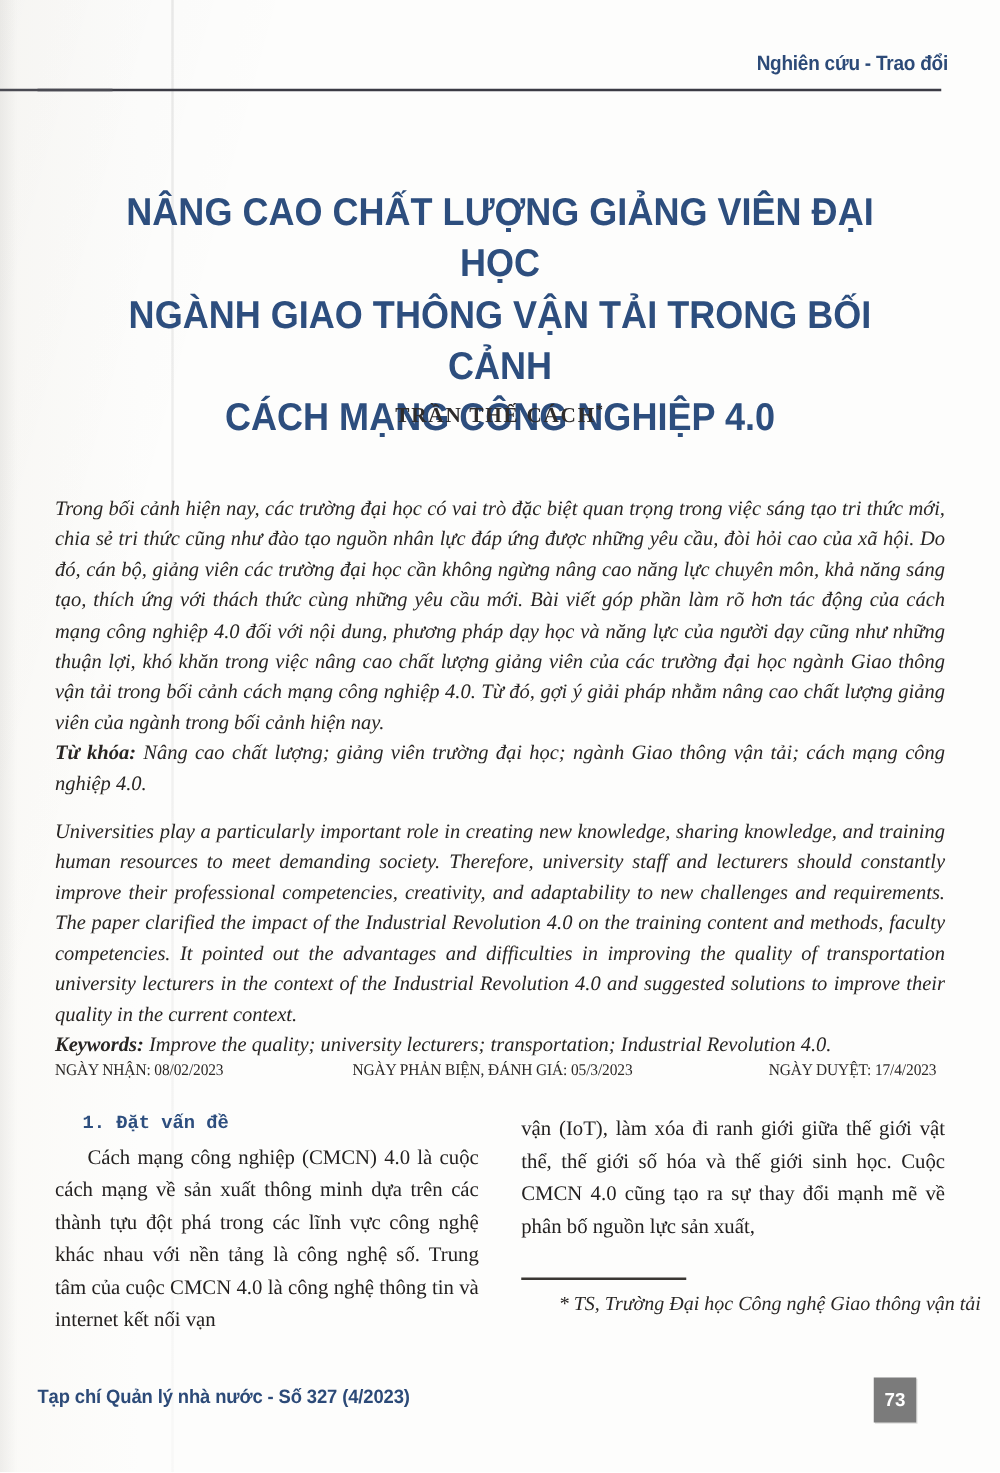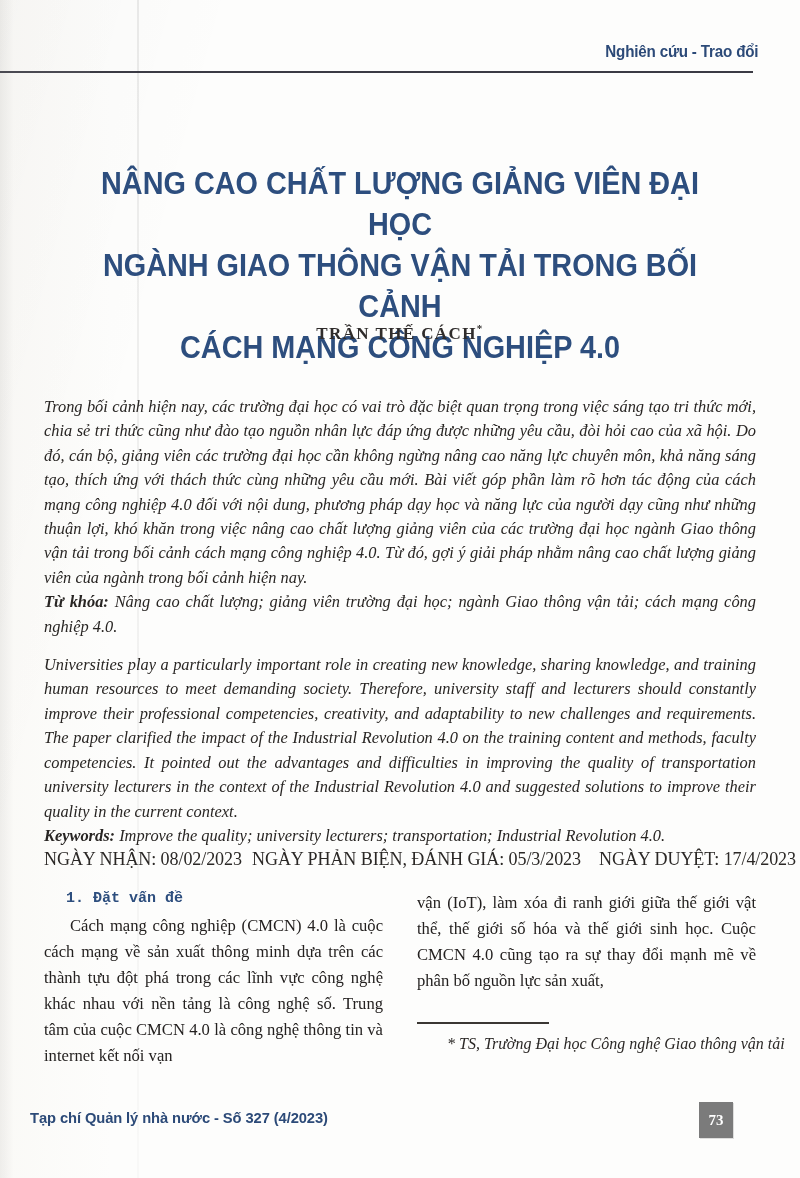--- a/index.html
+++ b/index.html
@@ -68,21 +68,21 @@
   .head-rule.short {
     left: 0;
     width: 90px;
     top: 71px;
     background: #4a4a52;
   }
 
   
   .title {
     position: absolute;
-    top: 142px;
+    top: 128px;
     left: 60px;
     width: 680px;
     text-align: center;
     font-family: "Liberation Sans", sans-serif;
     font-weight: bold;
     font-size: 31px;
     line-height: 41px;
     letter-spacing: 0px;
     color: #2d4e7e;
   }
@@ -135,21 +135,21 @@
 
   
   .dates {
     position: absolute;
     top: 848px;
     left: 44px;
     width: 712px;
     display: flex;
     justify-content: space-between;
     font-family: "Liberation Serif", serif;
-    font-size: 19px;
+    font-size: 13px;
     letter-spacing: -0.1px;
     color: #2b2826;
     white-space: nowrap;
   }
   .dates span { transform: scaleX(0.95); transform-origin: left center; }
 
   
   .columns {
     position: absolute;
     top: 890px;
@@ -211,21 +211,21 @@
     white-space: nowrap;
   }
   .page-badge {
     position: absolute;
     top: 1102px;
     left: 699px;
     width: 34px;
     height: 36px;
     background: #7b7b7b;
     color: #ffffff;
-    font-family: Liberation Serif, serif;
+    font-family: Liberation Sans, sans-serif;
     font-weight: bold;
     font-size: 15px;
     display: flex;
     align-items: center;
     justify-content: center;
     box-shadow: 1px 1px 0 rgba(0,0,0,0.12);
   }
 </style>
 </head>
 <body>

